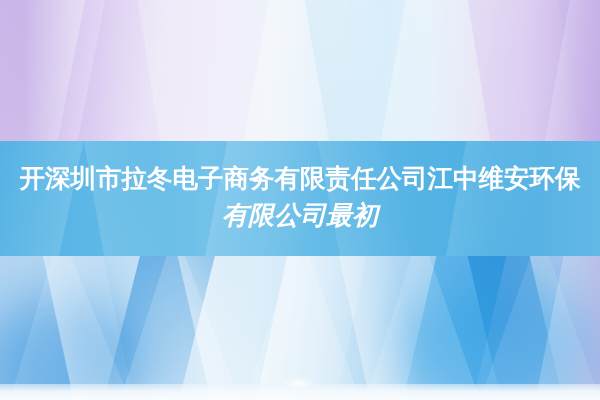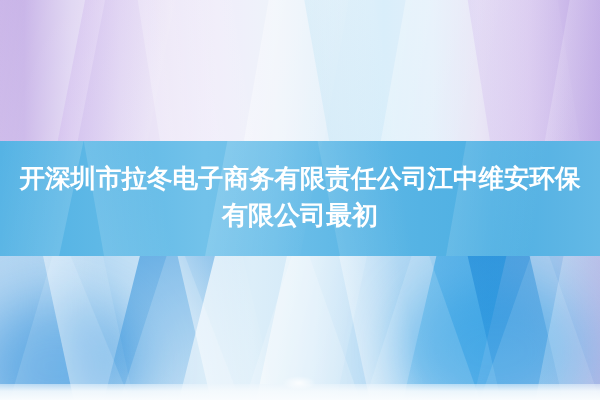--- a/index.html
+++ b/index.html
@@ -172,21 +172,21 @@
   .title-line {
     display: block;
     color: #ffffff;
     font-weight: bold;
     font-size: 26px;
     line-height: 37px;
     letter-spacing: 0px;
     white-space: nowrap;
   }
   #title-line-1 { font-size: 25.5px; }
-  #title-line-2 { font-size: 26px; }
+  #title-line-2 { font-size: 26px; font-style: italic; }
 </style>
 </head>
 <body>
 
 <div id="banner">
 
   <div class="band" id="band-top">
     <div class="facet t1"></div>
     <div class="facet t2"></div>
     <div class="facet t3"></div>

